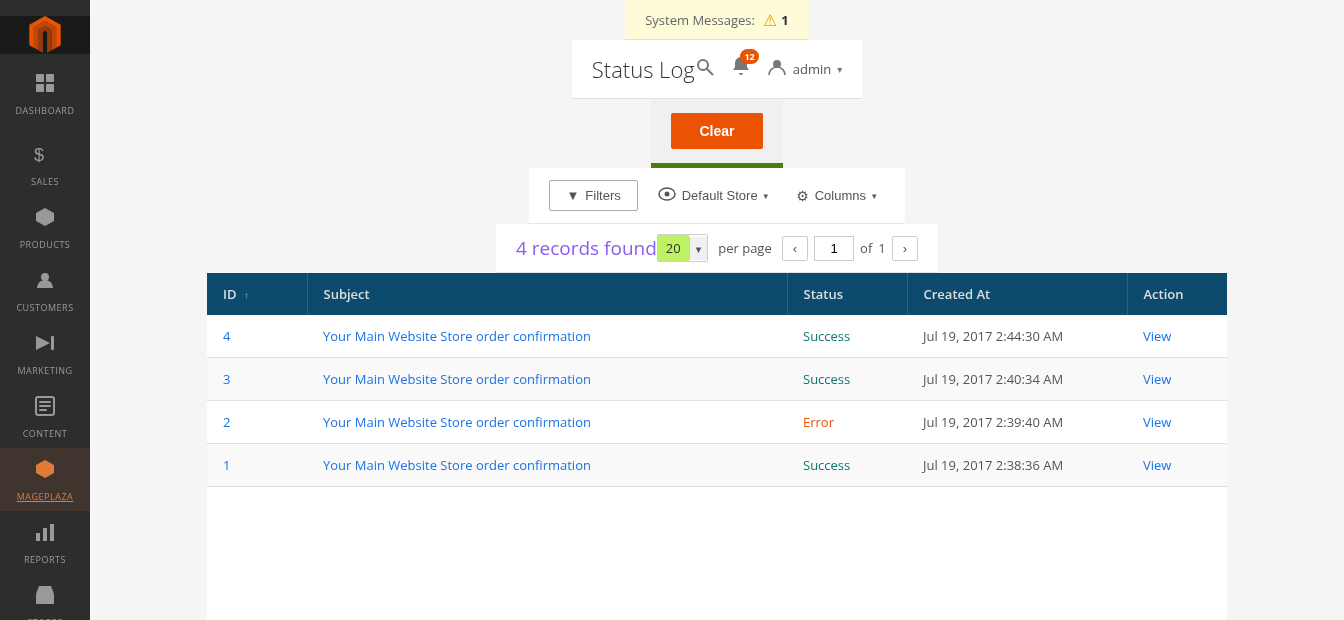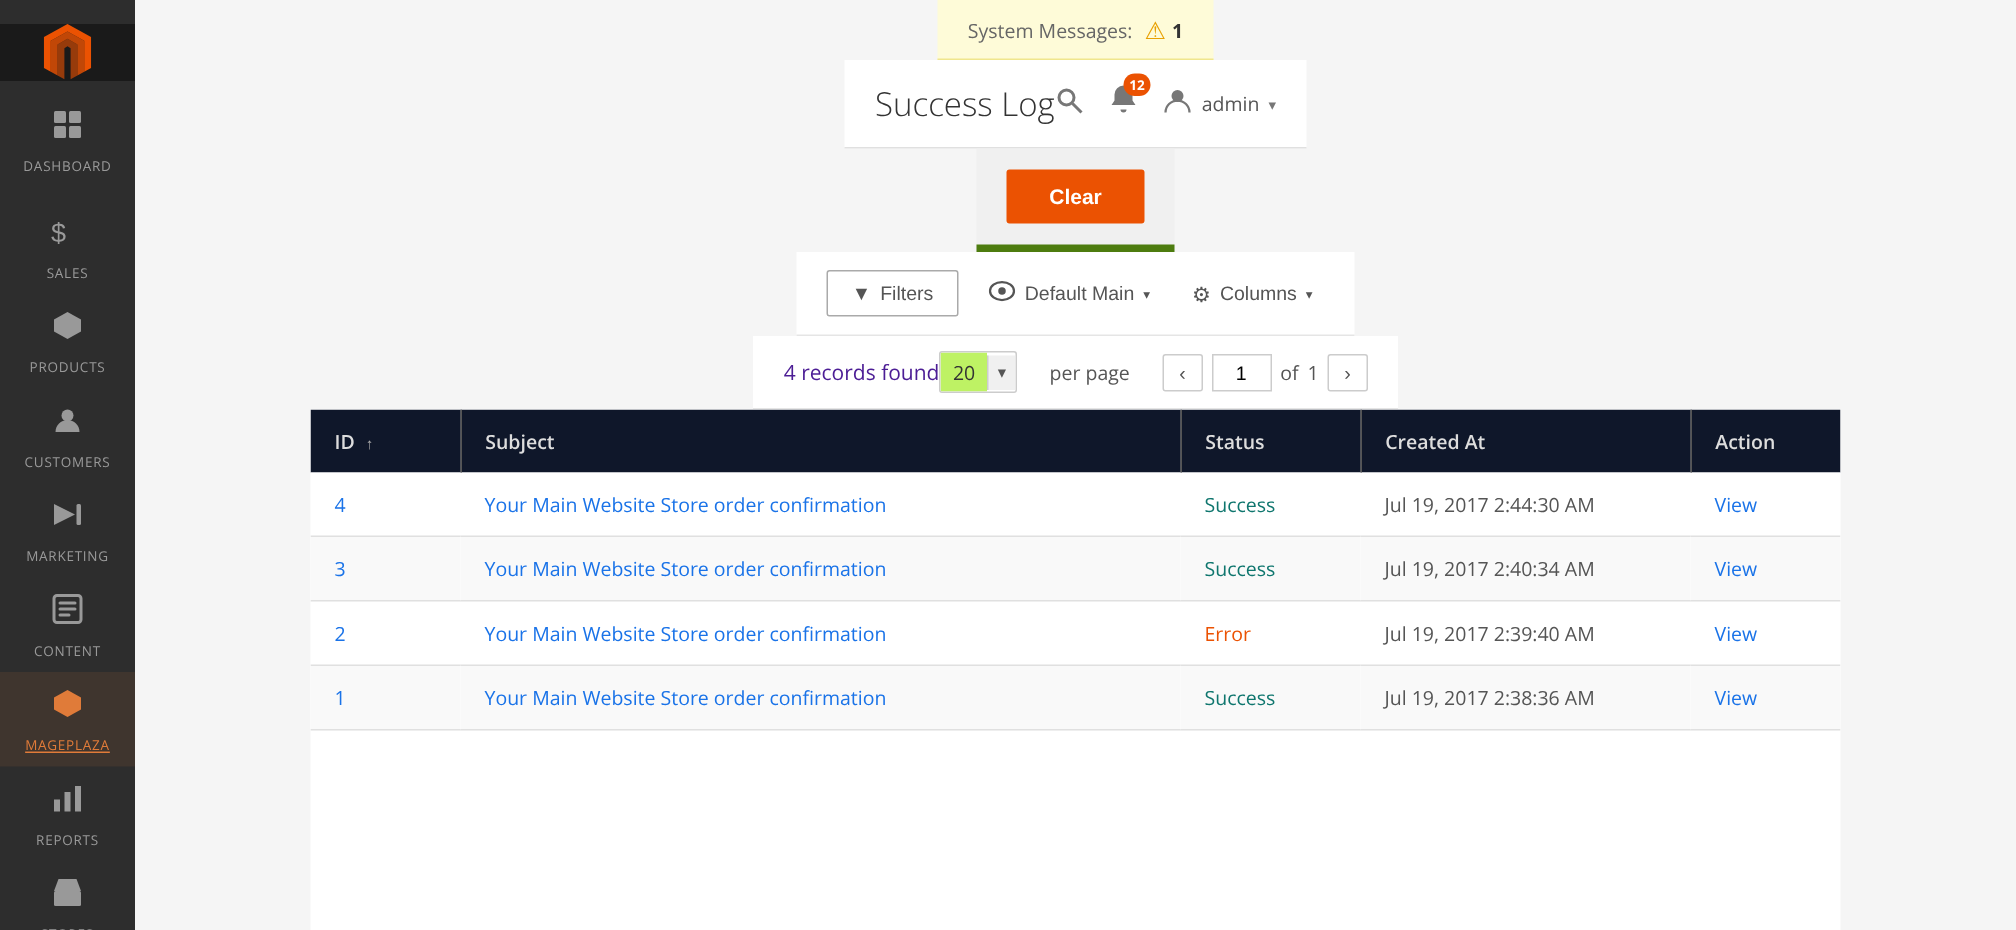--- a/index.html
+++ b/index.html
@@ -227,22 +227,22 @@
     
     .records-bar {
       background: #fff;
       padding: 10px 20px;
       display: flex;
       align-items: center;
       justify-content: space-between;
       border-bottom: 1px solid #e5e5e5;
     }
     .records-found {
-      color: #4c1d95;
-      font-size: 14px;
+      color: #8b5cf6;
+      font-size: 19px;
     }
     .pagination {
       display: flex;
       align-items: center;
       gap: 6px;
     }
     .per-page-select {
       display: flex;
       align-items: center;
       border: 1px solid #ccc;
@@ -257,21 +257,21 @@
     }
     .per-page-arrow {
       padding: 4px 6px;
       background: #f0f0f0;
       border-left: 1px solid #ccc;
       cursor: pointer;
       font-size: 11px;
       color: #555;
     }
     .per-page-label {
-      margin: 0 16px;
+      margin: 0 4px;
       color: #555;
       font-size: 13px;
     }
     .page-nav-btn {
       border: 1px solid #ccc;
       background: #fff;
       padding: 4px 10px;
       cursor: pointer;
       color: #555;
       font-size: 13px;
@@ -293,21 +293,21 @@
     .table-container {
       background: #fff;
       overflow: auto;
       flex: 1;
     }
     table {
       width: 100%;
       border-collapse: collapse;
     }
     thead tr {
-      background: #0f172a;
+      background: #0c4a6e;
       color: #ddd;
     }
     thead th {
       padding: 12px 16px;
       text-align: left;
       font-size: 13px;
       font-weight: 600;
       border-right: 1px solid #555;
     }
     thead th:last-child { border-right: none; }
@@ -462,21 +462,21 @@
 
 <div class="main">
 
   <div class="system-messages-bar">
     <span class="system-messages-text">System Messages:</span>
     <span class="warning-icon">⚠</span>
     <span class="system-messages-count">1</span>
   </div>
 
   <div class="page-header">
-    <h1 class="page-title-text">Success Log</h1>
+    <h1 class="page-title-text">Status Log</h1>
     <div class="header-right">
       <span class="search-icon-btn">
         <svg width="20" height="20" viewBox="0 0 20 20" fill="#777">
             <circle cx="8" cy="8" r="5" stroke="#777" stroke-width="2" fill="none"></circle>
             <line x1="12" y1="12" x2="18" y2="18" stroke="#777" stroke-width="2"></line>
           </svg>
       </span>
       <div class="notification-btn">
         <svg width="20" height="22" viewBox="0 0 20 22" fill="#777">
             <path d="M10 2a6 6 0 0 0-6 6v4l-2 3h16l-2-3V8a6 6 0 0 0-6-6z"></path>
@@ -506,21 +506,21 @@
       <span>▼</span>
       <span>Filters</span>
     </button>
     <button class="view-btn">
       <span>
         <svg width="18" height="14" viewBox="0 0 18 14" fill="#555">
             <ellipse cx="9" cy="7" rx="8" ry="6" stroke="#555" stroke-width="1.5" fill="none"></ellipse>
             <circle cx="9" cy="7" r="2.5" fill="#555"></circle>
           </svg>
       </span>
-      <span>Default Main</span>
+      <span>Default Store</span>
       <span class="chevron-down">▾</span>
     </button>
     <button class="columns-btn">
       <span class="gear-icon-small">⚙</span>
       <span>Columns</span>
       <span class="chevron-down">▾</span>
     </button>
   </div>
 
   <div class="records-bar">

